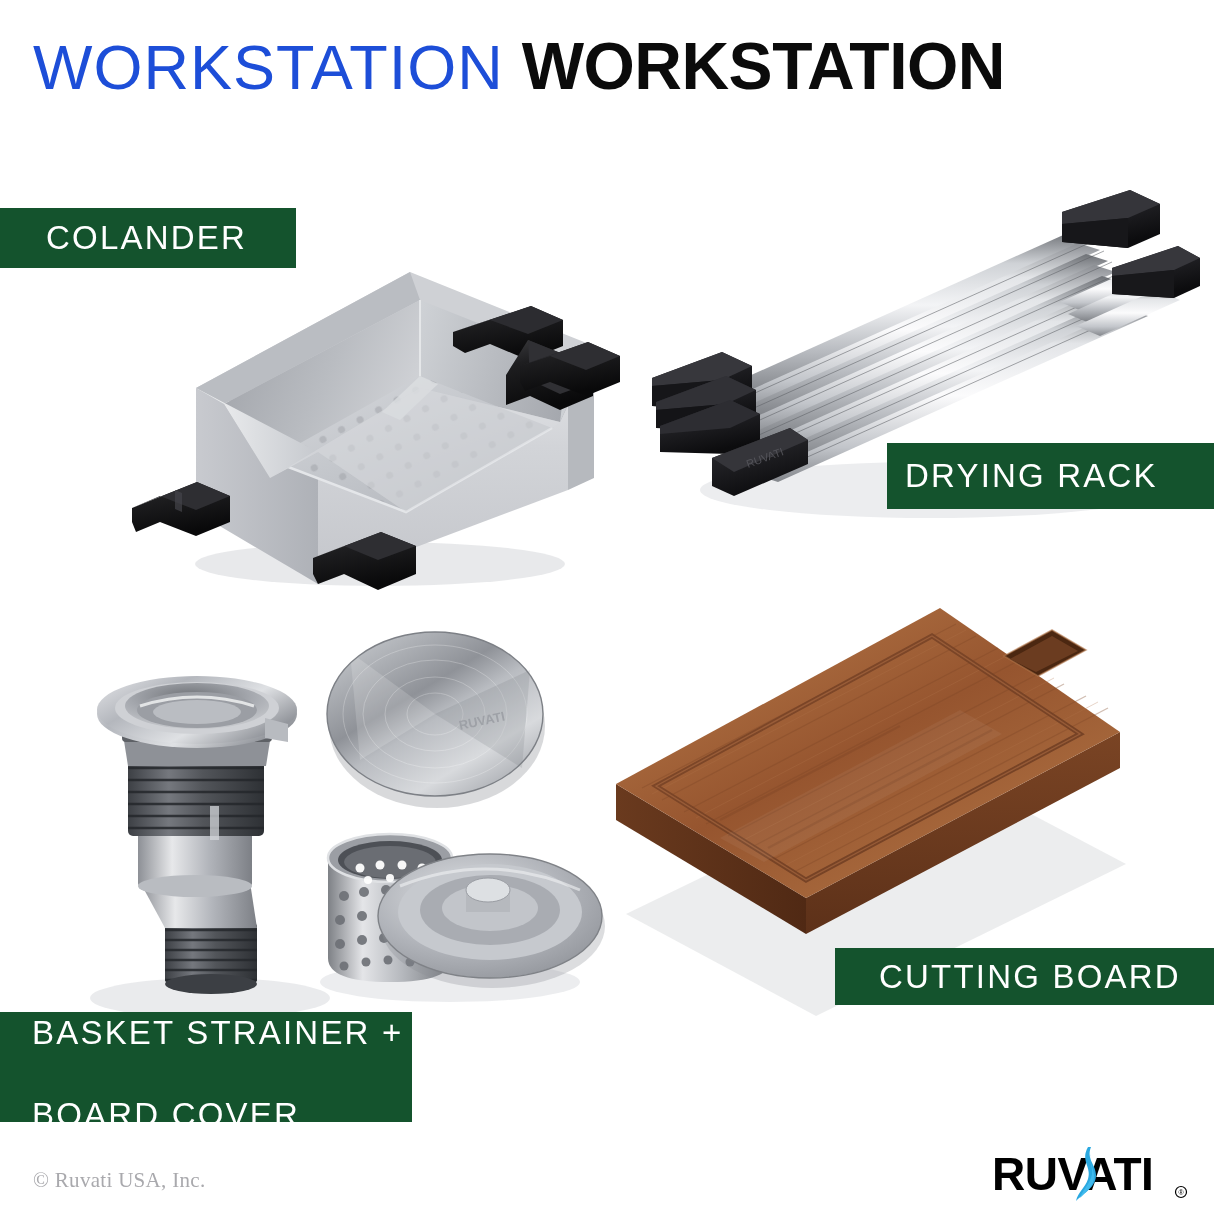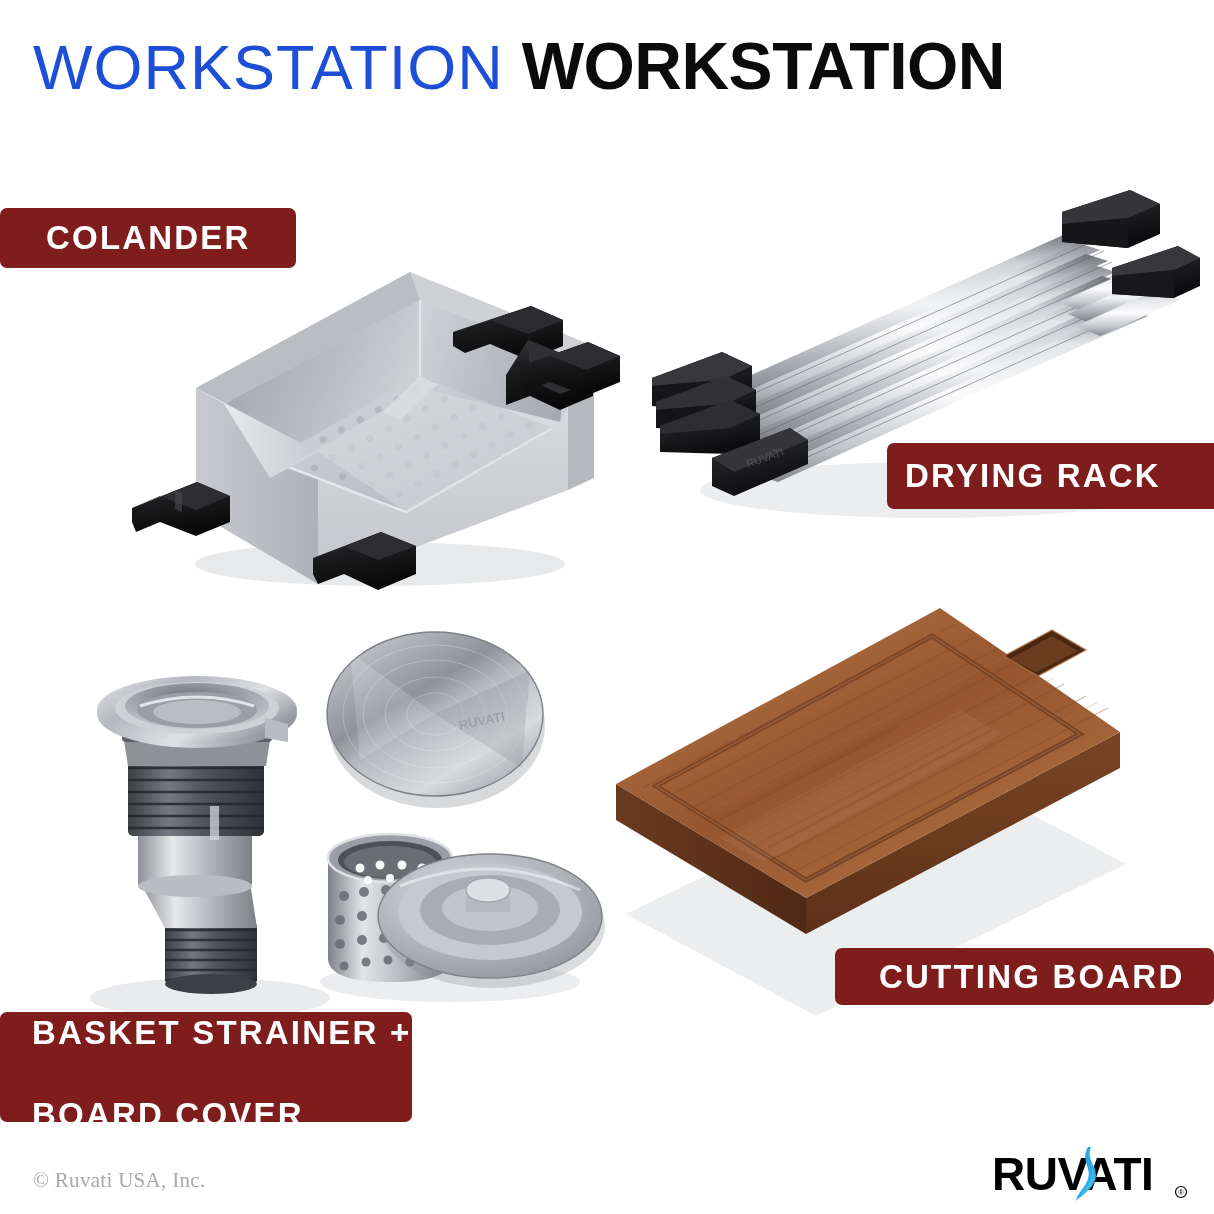--- a/index.html
+++ b/index.html
@@ -29,28 +29,27 @@
   .title .bold{
     color:#0b0b0b;
     font-weight:700;
     letter-spacing:-0.5px;
     font-size:66px;
   }
 
   
   .badge{
     position:absolute;
-    background:#7f1d1d;
+    background:#14532d;
     color:#ffffff;
-    font-weight:700;
+    font-weight:400;
     letter-spacing:2.2px;
     display:flex;
     align-items:center;
     box-sizing:border-box;
-    border-radius:7px;
   }
   .badge span{display:block;}
   #badge-colander{
     left:0;top:208px;width:296px;height:60px;
     padding-left:46px;font-size:33px;
   }
   #badge-drying{
     left:887px;top:443px;width:367px;height:66px;
     padding-left:18px;font-size:33px;
   }

